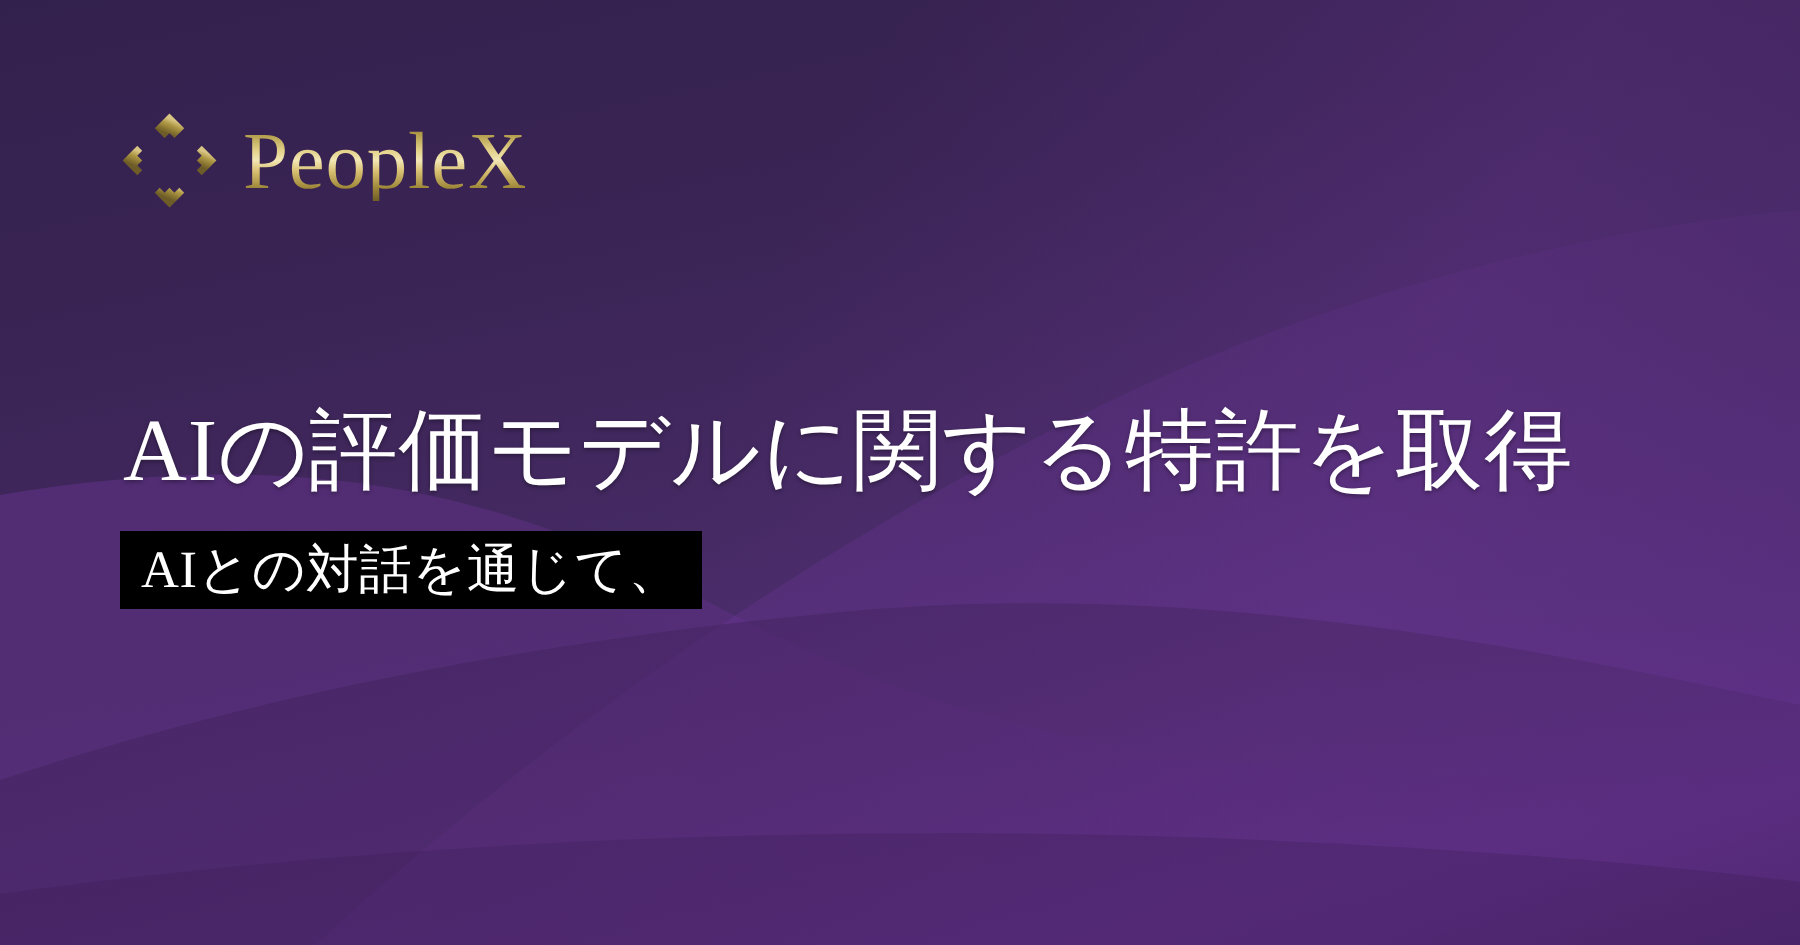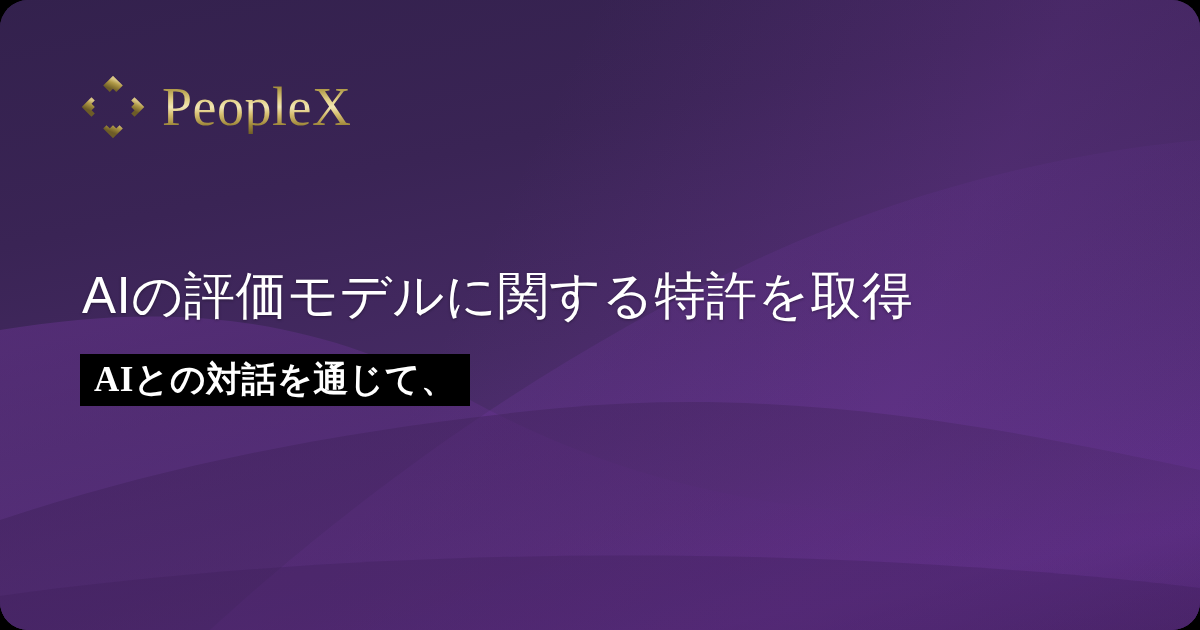--- a/index.html
+++ b/index.html
@@ -10,21 +10,20 @@
   body {
     font-family: "Liberation Serif", "DejaVu Serif", serif;
   }
 
   .og-card {
     position: relative;
     width: 1200px;
     height: 630px;
     overflow: hidden;
     background: #3a2358;
-    border-radius: 28px;
   }
 
   
   .bg-base {
     position: absolute;
     inset: 0;
     background: linear-gradient(168deg,
         #33214d 0%,
         #3a2455 28%,
         #452a63 52%,
@@ -86,38 +85,37 @@
     color: transparent;
     -webkit-text-fill-color: transparent;
     white-space: nowrap;
   }
 
   
   .headline {
     position: absolute;
     left: 82px;
     top: 266px;
-    font-family: Liberation Sans, sans-serif;
-    font-size: 51px;
+    font-family: Liberation Serif, serif;
+    font-size: 59px;
     line-height: 1.18;
     color: #ffffff;
     letter-spacing: 0.5px;
     white-space: nowrap;
     text-shadow: 0 1px 3px rgba(0,0,0,0.35);
   }
 
   
   .subtitle {
     position: absolute;
     left: 80px;
     top: 354px;
     display: flex;
     flex-direction: column;
     align-items: flex-end;
-    font-weight: bold;
   }
   .sub-line {
     background: #000000;
     color: #ffffff;
     font-family: "Liberation Serif", "DejaVu Serif", serif;
     font-size: 35px;
     line-height: 52px;
     height: 52px;
     padding: 0 14px;
     white-space: nowrap;

